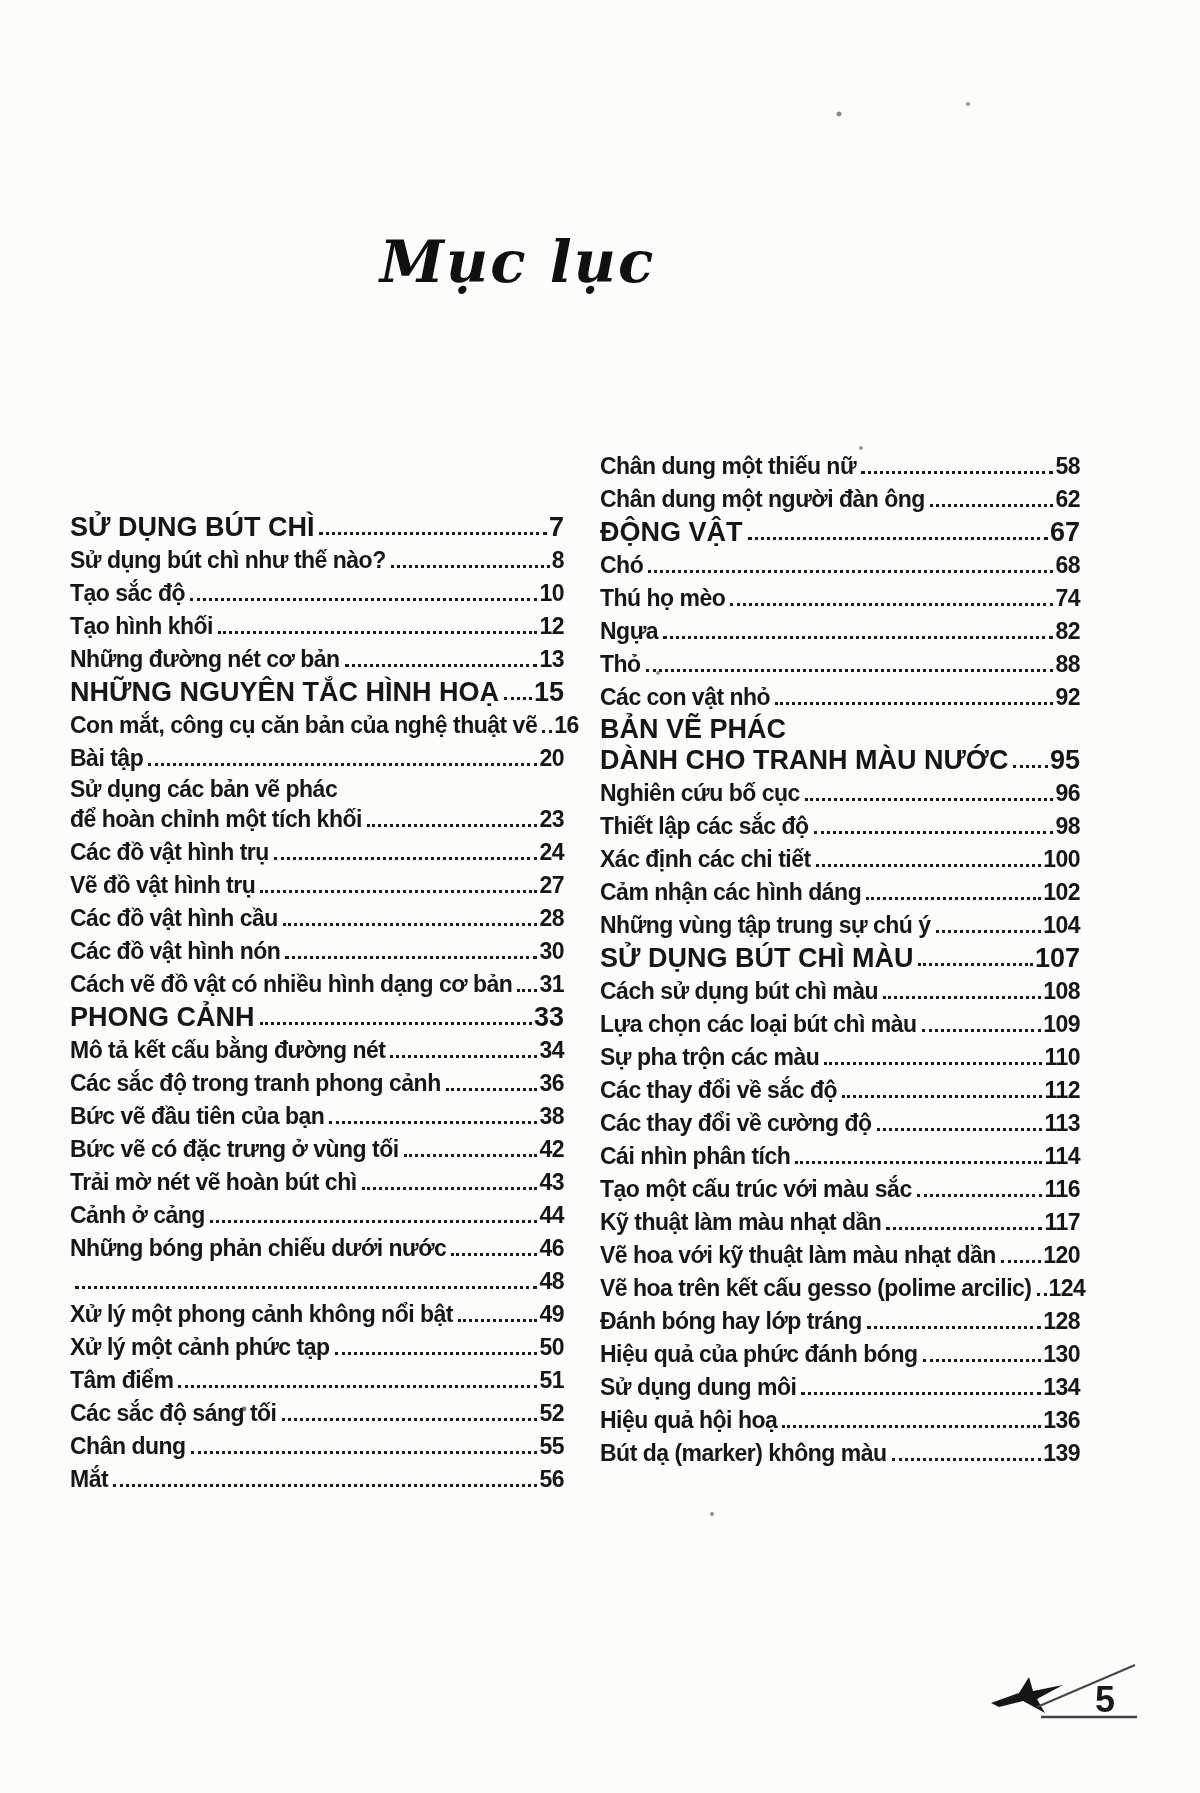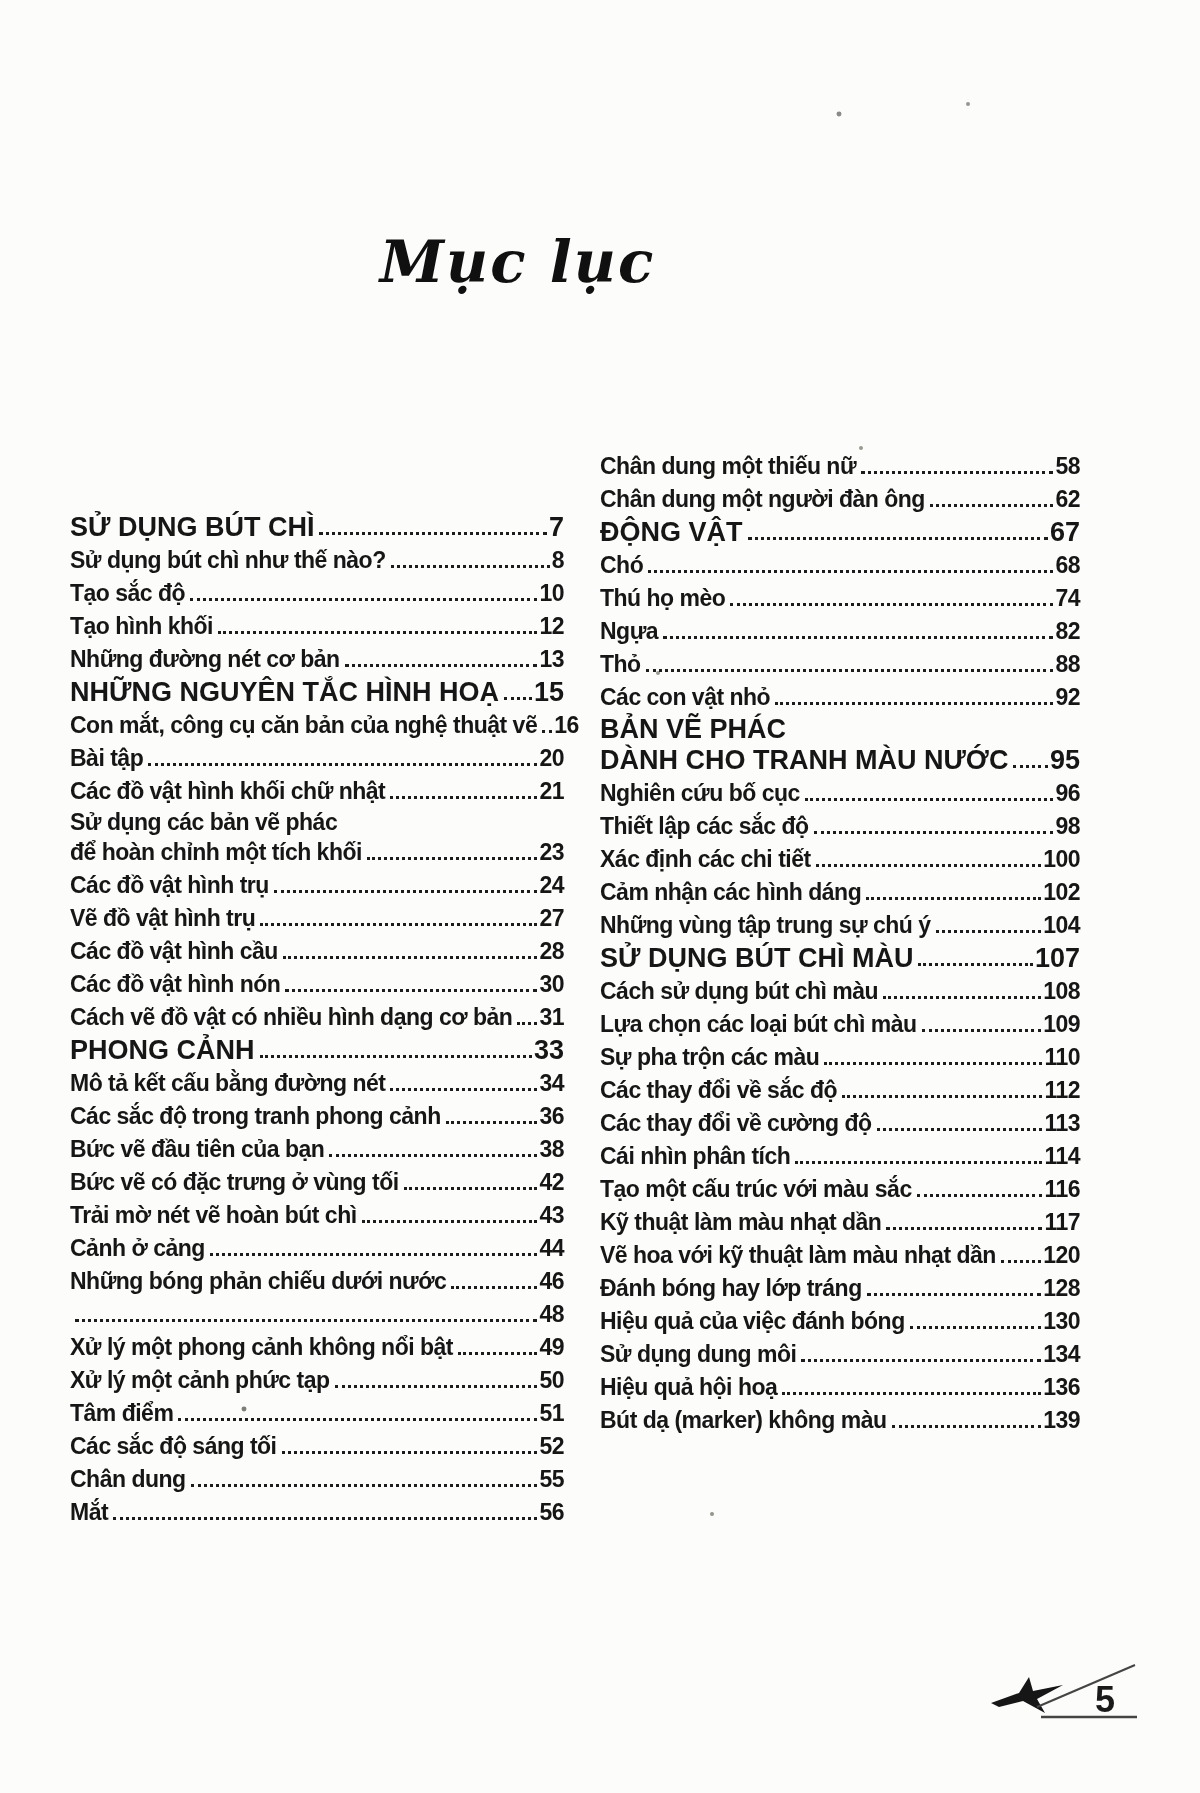--- a/index.html
+++ b/index.html
@@ -100,27 +100,20 @@
             </div>
           </div>
           <div class="entry">
             <div class="row">
               <span class="lbl">Bài tập</span>
               <span class="dots"></span>
               <span class="pg">20</span>
             </div>
           </div>
           <div class="entry">
-            <div class="row">
-              <span class="lbl">Các đồ vật hình khối chữ nhật</span>
-              <span class="dots"></span>
-              <span class="pg">21</span>
-            </div>
-          </div>
-          <div class="entry">
             <div class="line-only lbl">Sử dụng các bản vẽ phác</div>
             <div class="row">
               <span class="lbl">để hoàn chỉnh một tích khối</span>
               <span class="dots"></span>
               <span class="pg">23</span>
             </div>
           </div>
           <div class="entry">
             <div class="row">
               <span class="lbl">Các đồ vật hình trụ</span>
@@ -436,28 +429,35 @@
           </div>
           <div class="entry">
             <div class="row">
               <span class="lbl">Vẽ hoa với kỹ thuật làm màu nhạt dần</span>
               <span class="dots"></span>
               <span class="pg">120</span>
             </div>
           </div>
           <div class="entry">
             <div class="row">
+              <span class="lbl">Vẽ hoa trên kết cấu gesso (polime arcilic)</span>
+              <span class="dots"></span>
+              <span class="pg">124</span>
+            </div>
+          </div>
+          <div class="entry">
+            <div class="row">
               <span class="lbl">Đánh bóng hay lớp tráng</span>
               <span class="dots"></span>
               <span class="pg">128</span>
             </div>
           </div>
           <div class="entry">
             <div class="row">
-              <span class="lbl">Hiệu quả của việc đánh bóng</span>
+              <span class="lbl">Hiệu quả của phức đánh bóng</span>
               <span class="dots"></span>
               <span class="pg">130</span>
             </div>
           </div>
           <div class="entry">
             <div class="row">
               <span class="lbl">Sử dụng dung môi</span>
               <span class="dots"></span>
               <span class="pg">134</span>
             </div>

